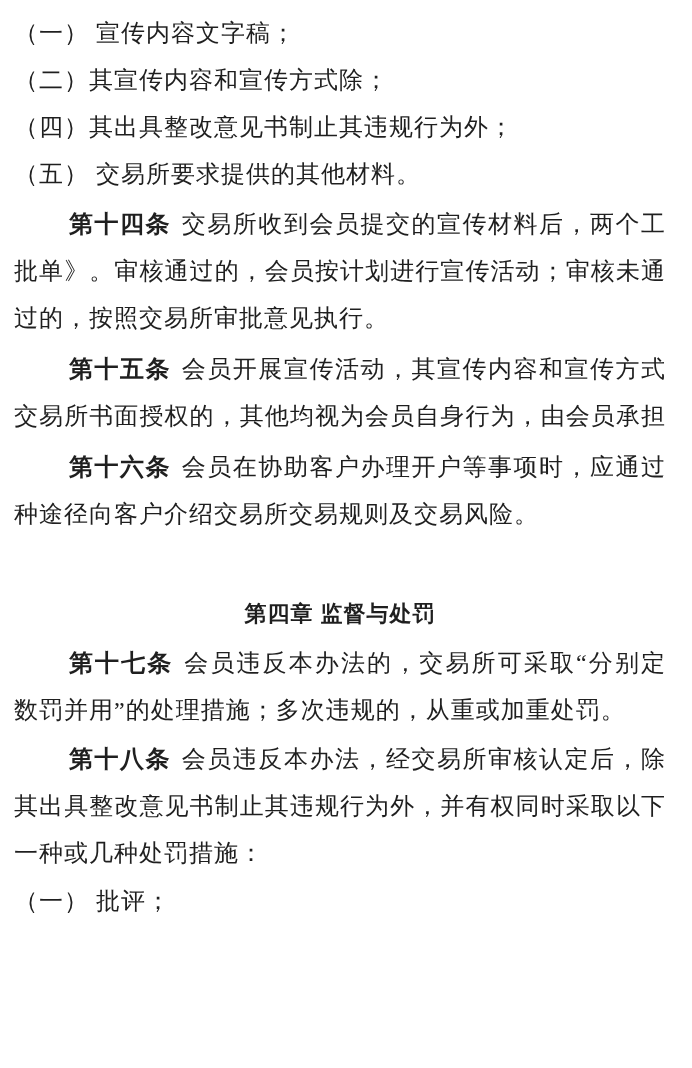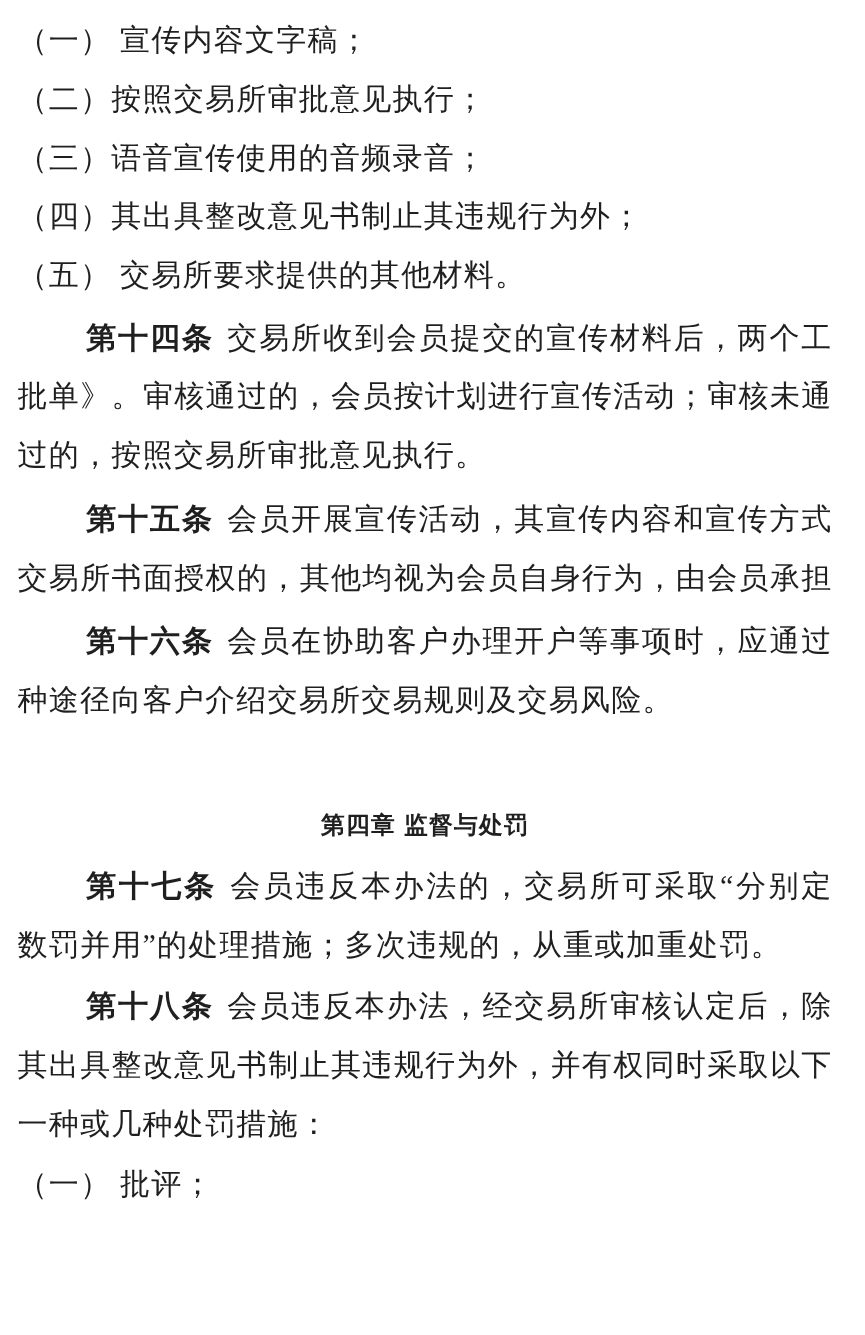--- a/index.html
+++ b/index.html
@@ -23,32 +23,31 @@
   .mt2 { margin-top: 2px; }
   .mt3 { margin-top: 3px; }
   .mt4 { margin-top: 4px; }
   .chapter {
     margin-top: 52px;
     margin-bottom: 3px;
     height: 47px; line-height: 47px;
     text-align: center;
     font-family: "Liberation Sans", "DejaVu Sans", sans-serif;
     font-weight: 700;
-    font-size: 19px;
+    font-size: 22px;
     letter-spacing: 1px;
   }
 </style>
 </head>
 <body>
 
 <div class="page">
 
   <div class="line">（一） 宣传内容文字稿；</div>
-  <div class="line">（二）按照交易所审批意见执行；</div>
-  <div class="line">（三）语音宣传使用的音频录音；</div>
+  <div class="line">（二）其宣传内容和宣传方式除；</div>
   <div class="line">（四）其出具整改意见书制止其违规行为外；</div>
   <div class="line">（五） 交易所要求提供的其他材料。</div>
 
   <div class="mt3">
     <div class="line j ind"><span class="art">第十四条</span><span>交易所收到会员提交的宣传材料后，两个工作</span></div>
     <div class="line j">批单》。审核通过的，会员按计划进行宣传活动；审核未通</div>
     <div class="line">过的，按照交易所审批意见执行。</div>
   </div>
 
   <div class="mt4">

